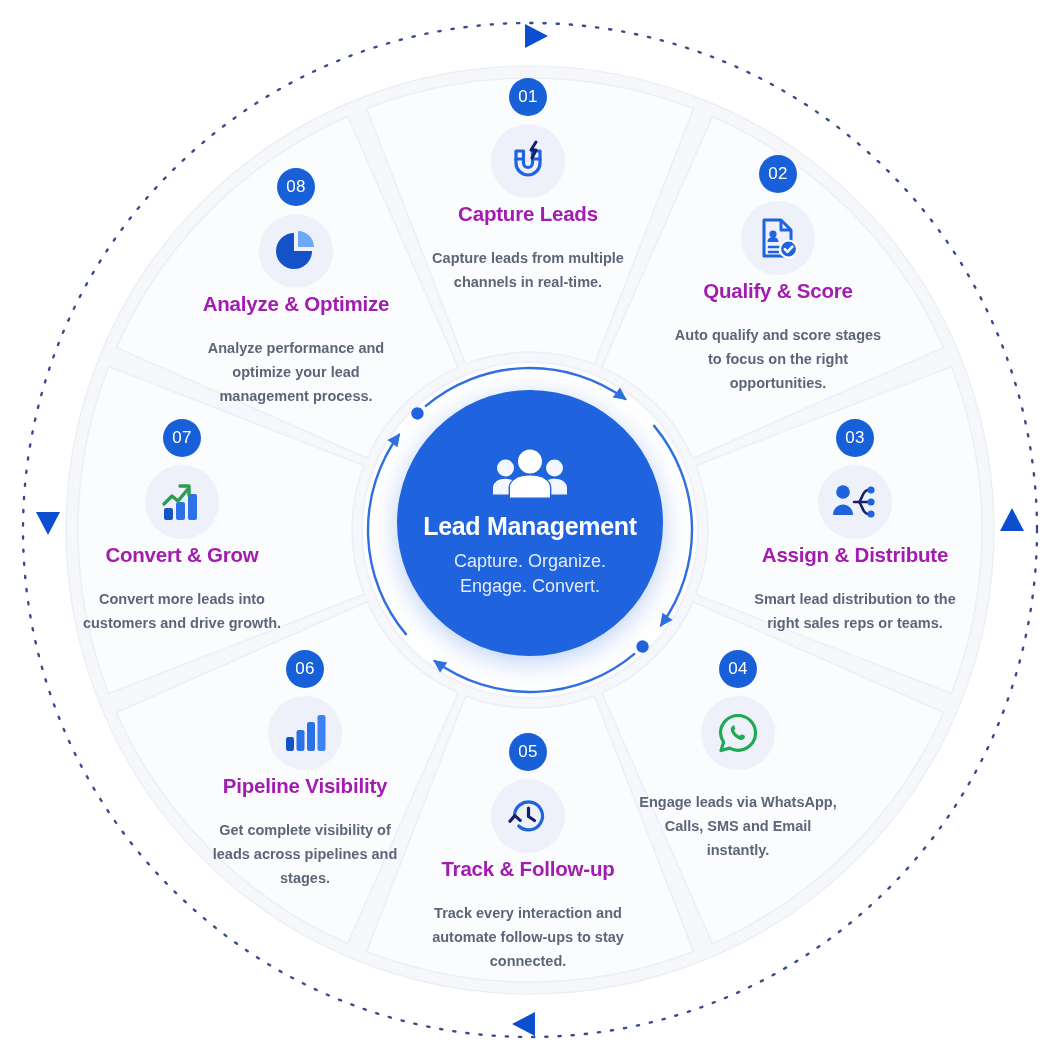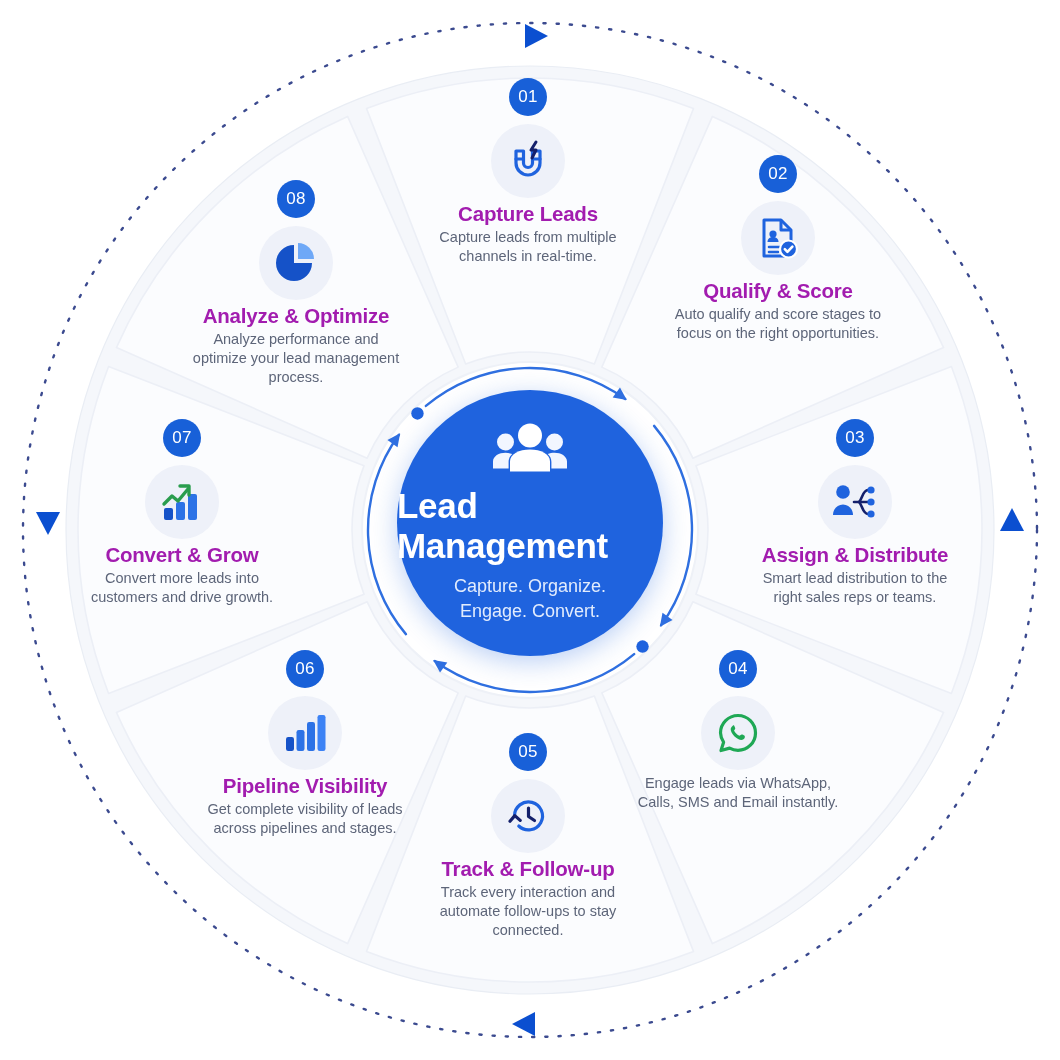--- a/index.html
+++ b/index.html
@@ -70,23 +70,24 @@
     color: #a21caf;
     font-size: 20.5px;
     font-weight: bold;
     letter-spacing: -0.2px;
     margin-top: 4px;
     white-space: nowrap;
   }
   .seg-desc {
     color: #5d6579;
     font-size: 14.5px;
-    line-height: 19px;
-    margin-top: 2px;
+    line-height: 24px;
+    margin-top: 20px;
     padding: 0 14px;
+    font-weight: bold;
   }
 
   
   #hub {
     position: absolute;
     left: 397px;
     top: 390px;
     width: 266px;
     height: 266px;
     border-radius: 50%;
@@ -94,21 +95,21 @@
     display: flex;
     flex-direction: column;
     align-items: center;
     justify-content: center;
     pointer-events: auto;
     box-shadow: 0 6px 26px rgba(31, 99, 222, 0.30);
   }
   #hub-icon { margin-bottom: 10px; }
   #hub-title {
     color: #ffffff;
-    font-size: 35px;
+    font-size: 25px;
     font-weight: bold;
     letter-spacing: -0.3px;
   }
   #hub-sub {
     color: #e2ecfd;
     font-size: 18px;
     line-height: 25px;
     margin-top: 8px;
     width: 215px;
     text-align: center;
@@ -272,21 +273,21 @@
           <rect x="16" y="21" width="9" height="18" rx="2" fill="#2c72e6"></rect>
           <rect x="28" y="13" width="9" height="26" rx="2" fill="#2c72e6"></rect>
           <path d="M4 23l8-8 6 5 10-12" fill="none" stroke="#2a9d4e" stroke-width="3.4" stroke-linecap="round" stroke-linejoin="round"></path>
           <path d="M20 5h9v9" fill="none" stroke="#2a9d4e" stroke-width="3.4" stroke-linecap="round" stroke-linejoin="round"></path>
         </svg>
       </div>
       <div class="seg-title">Convert &amp; Grow</div>
       <div class="seg-desc">Convert more leads into customers and drive growth.</div>
     </div>
 
-    <div class="segment" style="left:296px; top:180px;">
+    <div class="segment" style="left:296px; top:168px;">
       <div class="seg-badge">08</div>
       <div class="seg-icon-wrap">
         <svg width="44" height="44" viewBox="0 0 44 44">
           <path d="M20 4a18 18 0 1 0 18 18H20z" fill="#1552c8"></path>
           <path d="M24 2v16h16A16 16 0 0 0 24 2z" fill="#6ea8f7"></path>
         </svg>
       </div>
       <div class="seg-title">Analyze &amp; Optimize</div>
       <div class="seg-desc">Analyze performance and optimize your lead management process.</div>
     </div>

